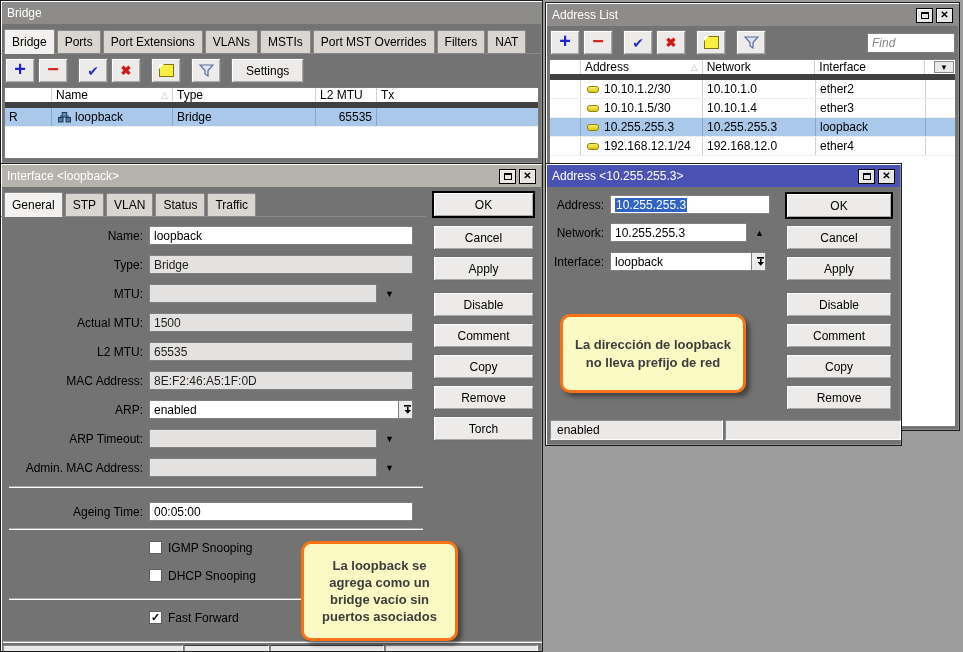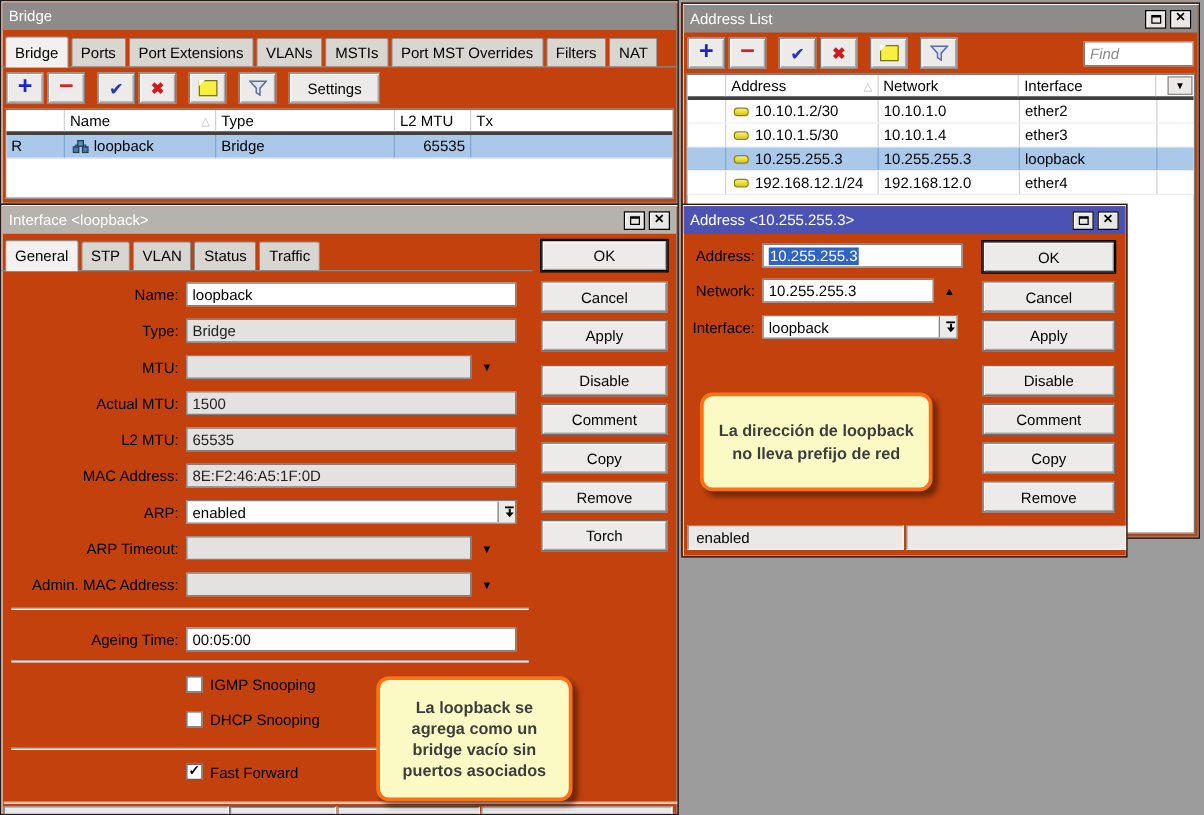--- a/index.html
+++ b/index.html
@@ -6,21 +6,21 @@
   html,body { width:963px; height:652px; overflow:hidden; }
   body {
     position:relative;
     background:#9c9c9c;
     font-family:"Liberation Sans", sans-serif;
     font-size:12px;
     color:#000;
   }
   .win {
     position:absolute;
-    background:#c2410c;
+    background:#737373;
     border:1px solid #1c1c1c;
     box-shadow: inset 1px 1px 0 #ffffff, inset -1px -1px 0 #8f8f8f;
     overflow:hidden;
   }
   .titlebar {
     height:22px; margin:1px 1px 0 1px;
     display:flex; align-items:center;
     padding:0 5px; color:#fff; font-size:12px;
   }
   .tb-gray   { background:#8e8c8a; }
@@ -85,21 +85,21 @@
     border-color:transparent transparent transparent #fffde9;
   }
 
   
   .grid {
     background:#fff; border:1px solid #7a7a7a;
     margin:0 3px 3px 3px; flex:1 1 auto;
     font-size:12px; overflow:hidden;
   }
   .vflex { display:flex; flex-direction:column; height:100%; }
-  .ghead { display:flex; height:20px; border-bottom:3px solid #404040; background:#fff; }
+  .ghead { display:flex; height:20px; border-bottom:6px solid #404040; background:#fff; }
   .gcell {
     padding:2px 4px; border-right:1px solid #d2d2d2;
     white-space:nowrap; overflow:hidden; display:flex; align-items:center;
   }
   .grow { display:flex; height:19px; border-bottom:1px solid #ededed; background:#fff; }
   .grow.selected { background:#a9c8ea; }
   .num { justify-content:flex-end; }
   .sort-glyph { margin-left:auto; color:#bdbdbd; font-size:9px; padding-left:4px; }
   .hdr-drop {
     width:20px; display:flex; align-items:center; justify-content:center;

